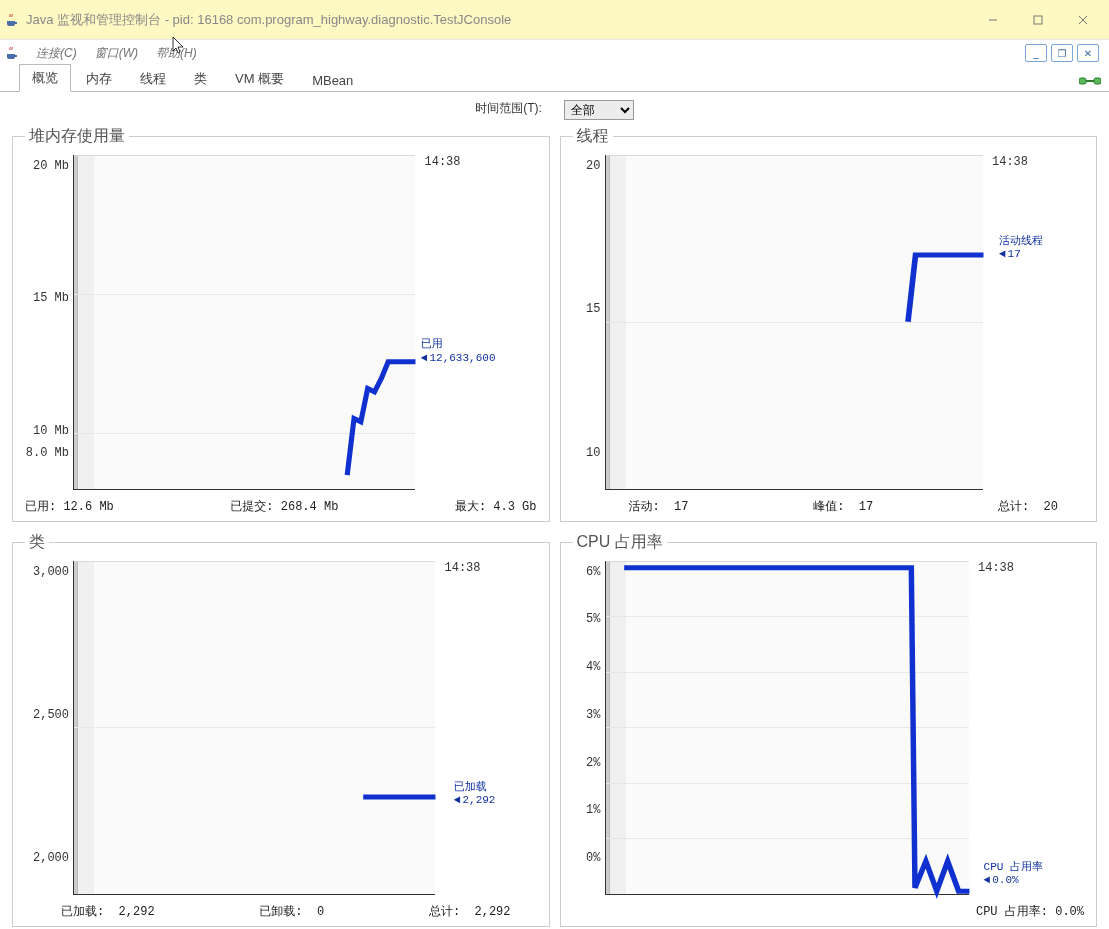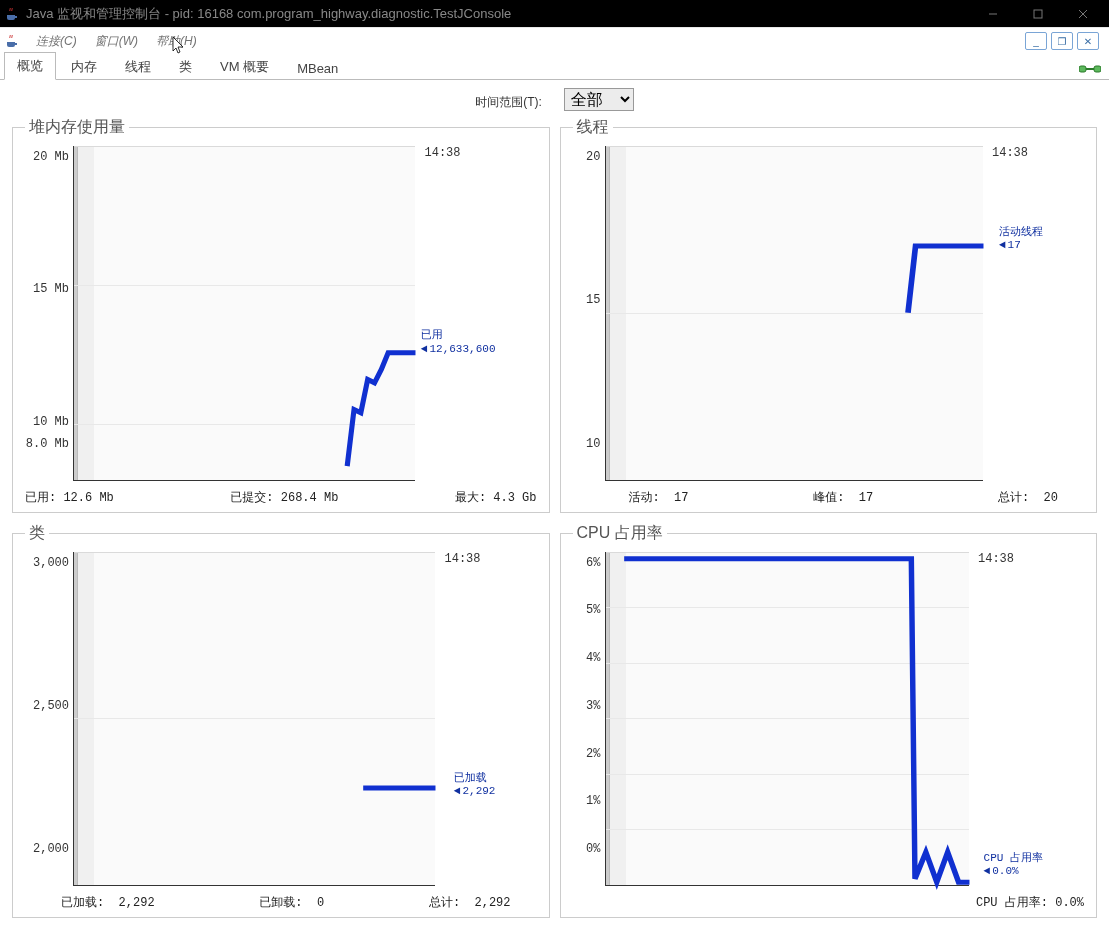--- a/index.html
+++ b/index.html
@@ -5,22 +5,22 @@
 * { box-sizing: border-box; margin: 0; padding: 0; }
 body {
   font-family: "Microsoft YaHei", "微软雅黑", Tahoma, sans-serif;
   font-size: 12px;
   background: #fff;
   width: 1109px;
   height: 929px;
   overflow: hidden;
 }
 .titlebar {
-  height: 28px;
-  background: #000000;
+  height: 40px;
+  background: #fef9c3;
   border-bottom: 1px solid #e8e8e8;
   display: flex;
   align-items: center;
   padding: 0 4px;
   color: #999;
 }
 .titlebar .icon { width:16px; height:16px; margin-right:6px; display:inline-flex; align-items:center; justify-content:center; }
 .titlebar .title { flex: 1; font-size: 13px; color:#888;}
 .win-controls { display:flex; gap:0; }
 .win-btn { width:45px; height:28px; display:flex; align-items:center; justify-content:center; color:#999; cursor:pointer; }
@@ -35,21 +35,21 @@
 .menubar .icon { width:16px; height:16px; margin-right:6px; display:inline-flex; align-items:center; justify-content:center;}
 .menu-item { padding: 2px 8px; color:#737373; cursor:default;font-style:italic; }
 .right-controls { margin-left:auto; display:flex; gap:4px; padding-right:6px; }
 .sm-btn { width:22px; height:18px; border:1px solid #7aa5d6; border-radius:2px; font-size:10px; display:flex; align-items:center; justify-content:center; color:#3a6ea5; background:#fff; cursor:pointer; }
 .tabbar {
   height: 26px;
   display:flex;
   align-items:flex-end;
   background:#fff;
   border-bottom: 1px solid #bbb;
-  padding-left:4px;
+  padding-left:19px;
 }
 .tab {
   padding: 4px 12px;
   border:1px solid transparent;
   border-bottom:none;
   cursor:pointer;
   color:#444;
   font-size:13px;
   margin-right:2px;
   position:relative;
@@ -58,28 +58,28 @@
 .tab.active {
   border-color:#bbb;
   background:#fff;
   border-bottom:1px solid #fff;
   top:1px;
 }
 .tab-strip-right { margin-left:auto; padding:0 10px 2px 0; display:flex; align-items:center; }
 .connect-icon { width:20px; height:16px; }
 .time-range-row {
   display:flex;
-  align-items:flex-end;
+  align-items:flex-start;
   justify-content:center;
   padding: 8px 0 4px 0;
   gap:22px;
   color:#333;
 }
 .time-range-row select {
-  font-size:16px;
+  font-size:12px;
   padding:1px 2px;
   min-width:70px;
   background:#ececec;
   border:1px solid #999;
 }
 .grid {
   display:grid;
   grid-template-columns: 1fr 1fr;
   grid-template-rows: 1fr 1fr;
   gap: 10px 10px;

